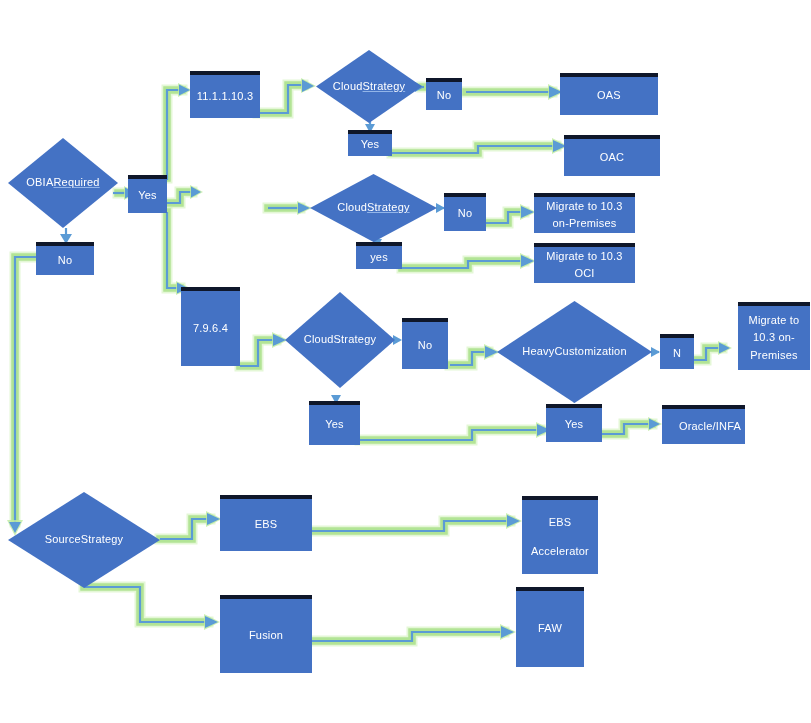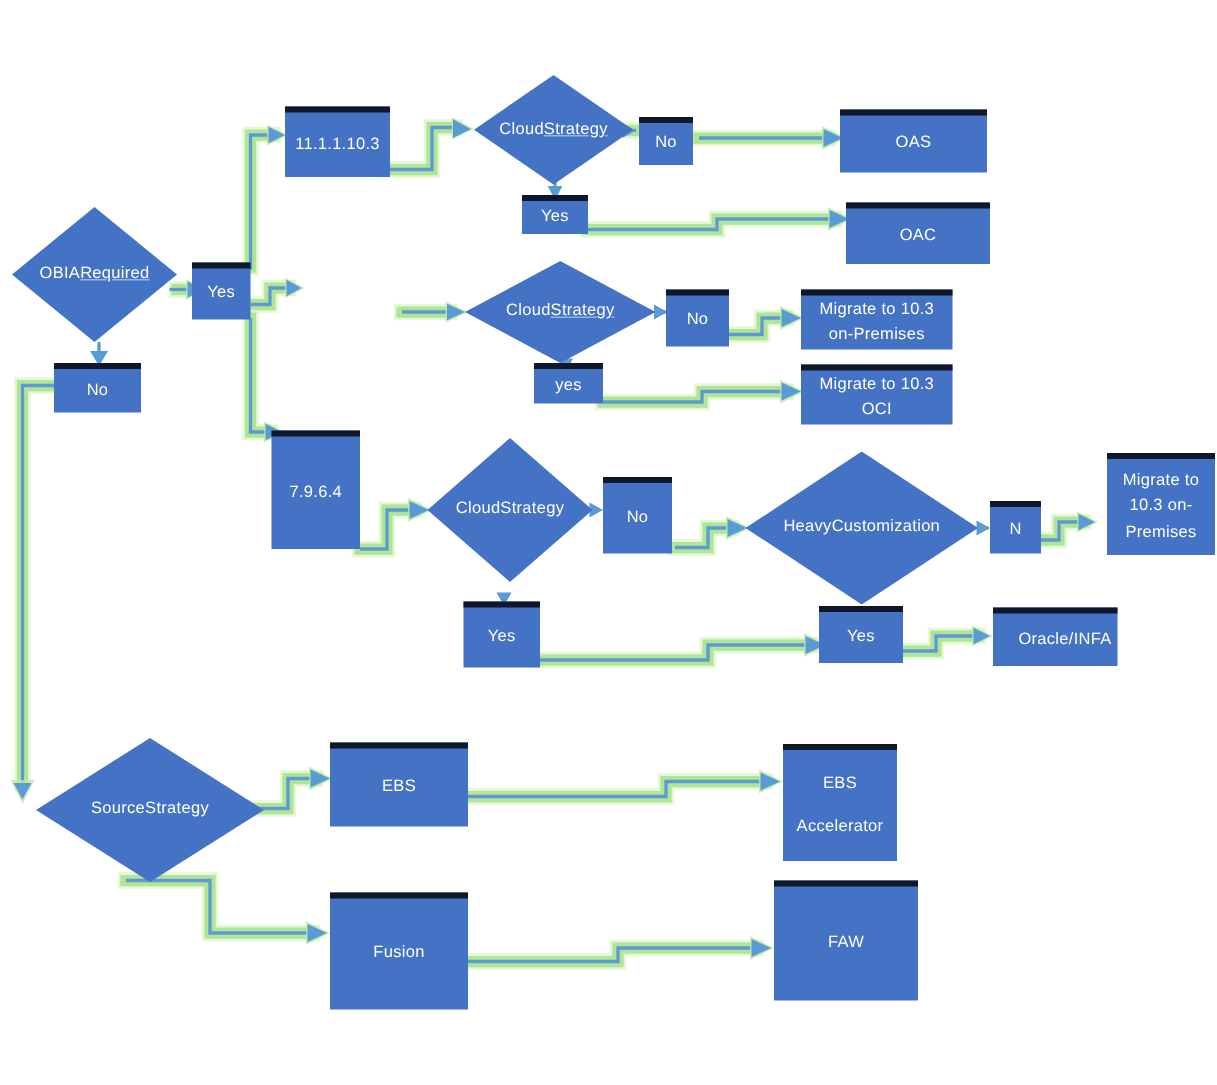--- a/index.html
+++ b/index.html
@@ -406,38 +406,38 @@
   </div>
 
   <div class="node" style="left:546px; top:404px; width:56px; height:38px;">
     <span class="ln">Yes</span>
   </div>
 
   <div class="node" style="left:662px; top:405px; width:83px; height:39px;padding-left:13px;">
     <span class="ln">Oracle/INFA</span>
   </div>
 
-  <div class="diamond" style="left:24px; top:492px; width:152px; height:96px;">
+  <div class="diamond" style="left:8px; top:492px; width:152px; height:96px;">
     <div class="dshape"></div>
     <div class="dlabel">
       <span class="ln">Source</span>
       <span class="ln">Strategy</span>
     </div>
   </div>
 
   <div class="node" style="left:220px; top:495px; width:92px; height:56px;">
     <span class="ln">EBS</span>
   </div>
 
   <div class="node" style="left:522px; top:496px; width:76px; height:78px; line-height:2.6;">
     <span class="ln">EBS</span>
     <span class="ln">Accelerator</span>
   </div>
 
   <div class="node" style="left:220px; top:595px; width:92px; height:78px;">
     <span class="ln">Fusion</span>
   </div>
 
-  <div class="node" style="left:516px; top:587px; width:96px; height:80px;">
+  <div class="node" style="left:516px; top:587px; width:68px; height:80px;">
     <span class="ln">FAW</span>
   </div>
 
 </div>
 
 </body></html>

